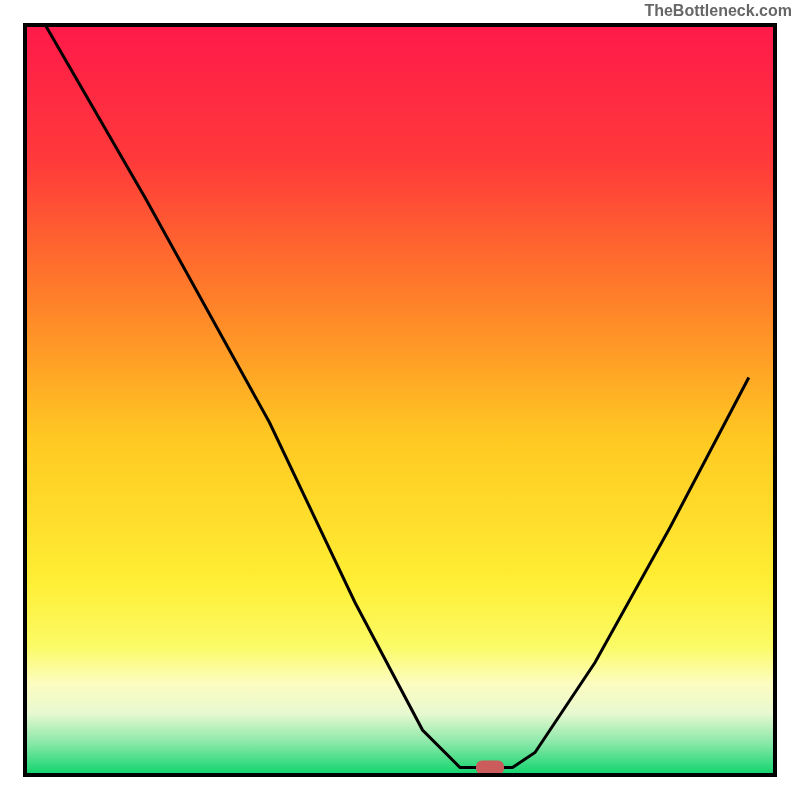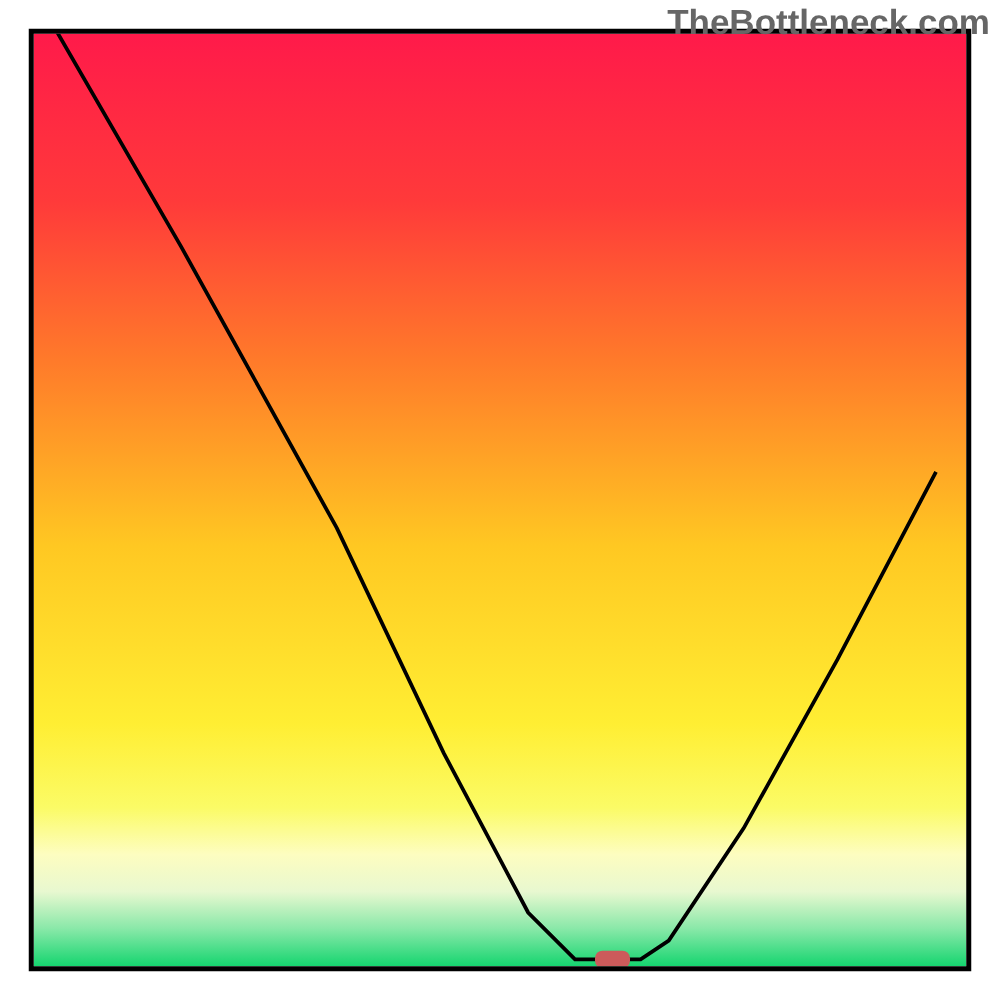--- a/index.html
+++ b/index.html
@@ -12,21 +12,21 @@
   }
   .container {
     width: 800px;
     height: 800px;
     position: relative;
   }
   .watermark {
     position: absolute;
     top: 2px;
     right: 8px;
-    font-size: 28px;
+    font-size: 16px;
     font-weight: bold;
     color: #666666;
     z-index: 10;
   }
   svg.plot {
     position: absolute;
     left: 0;
     top: 0;
     width: 800px;
     height: 800px;

